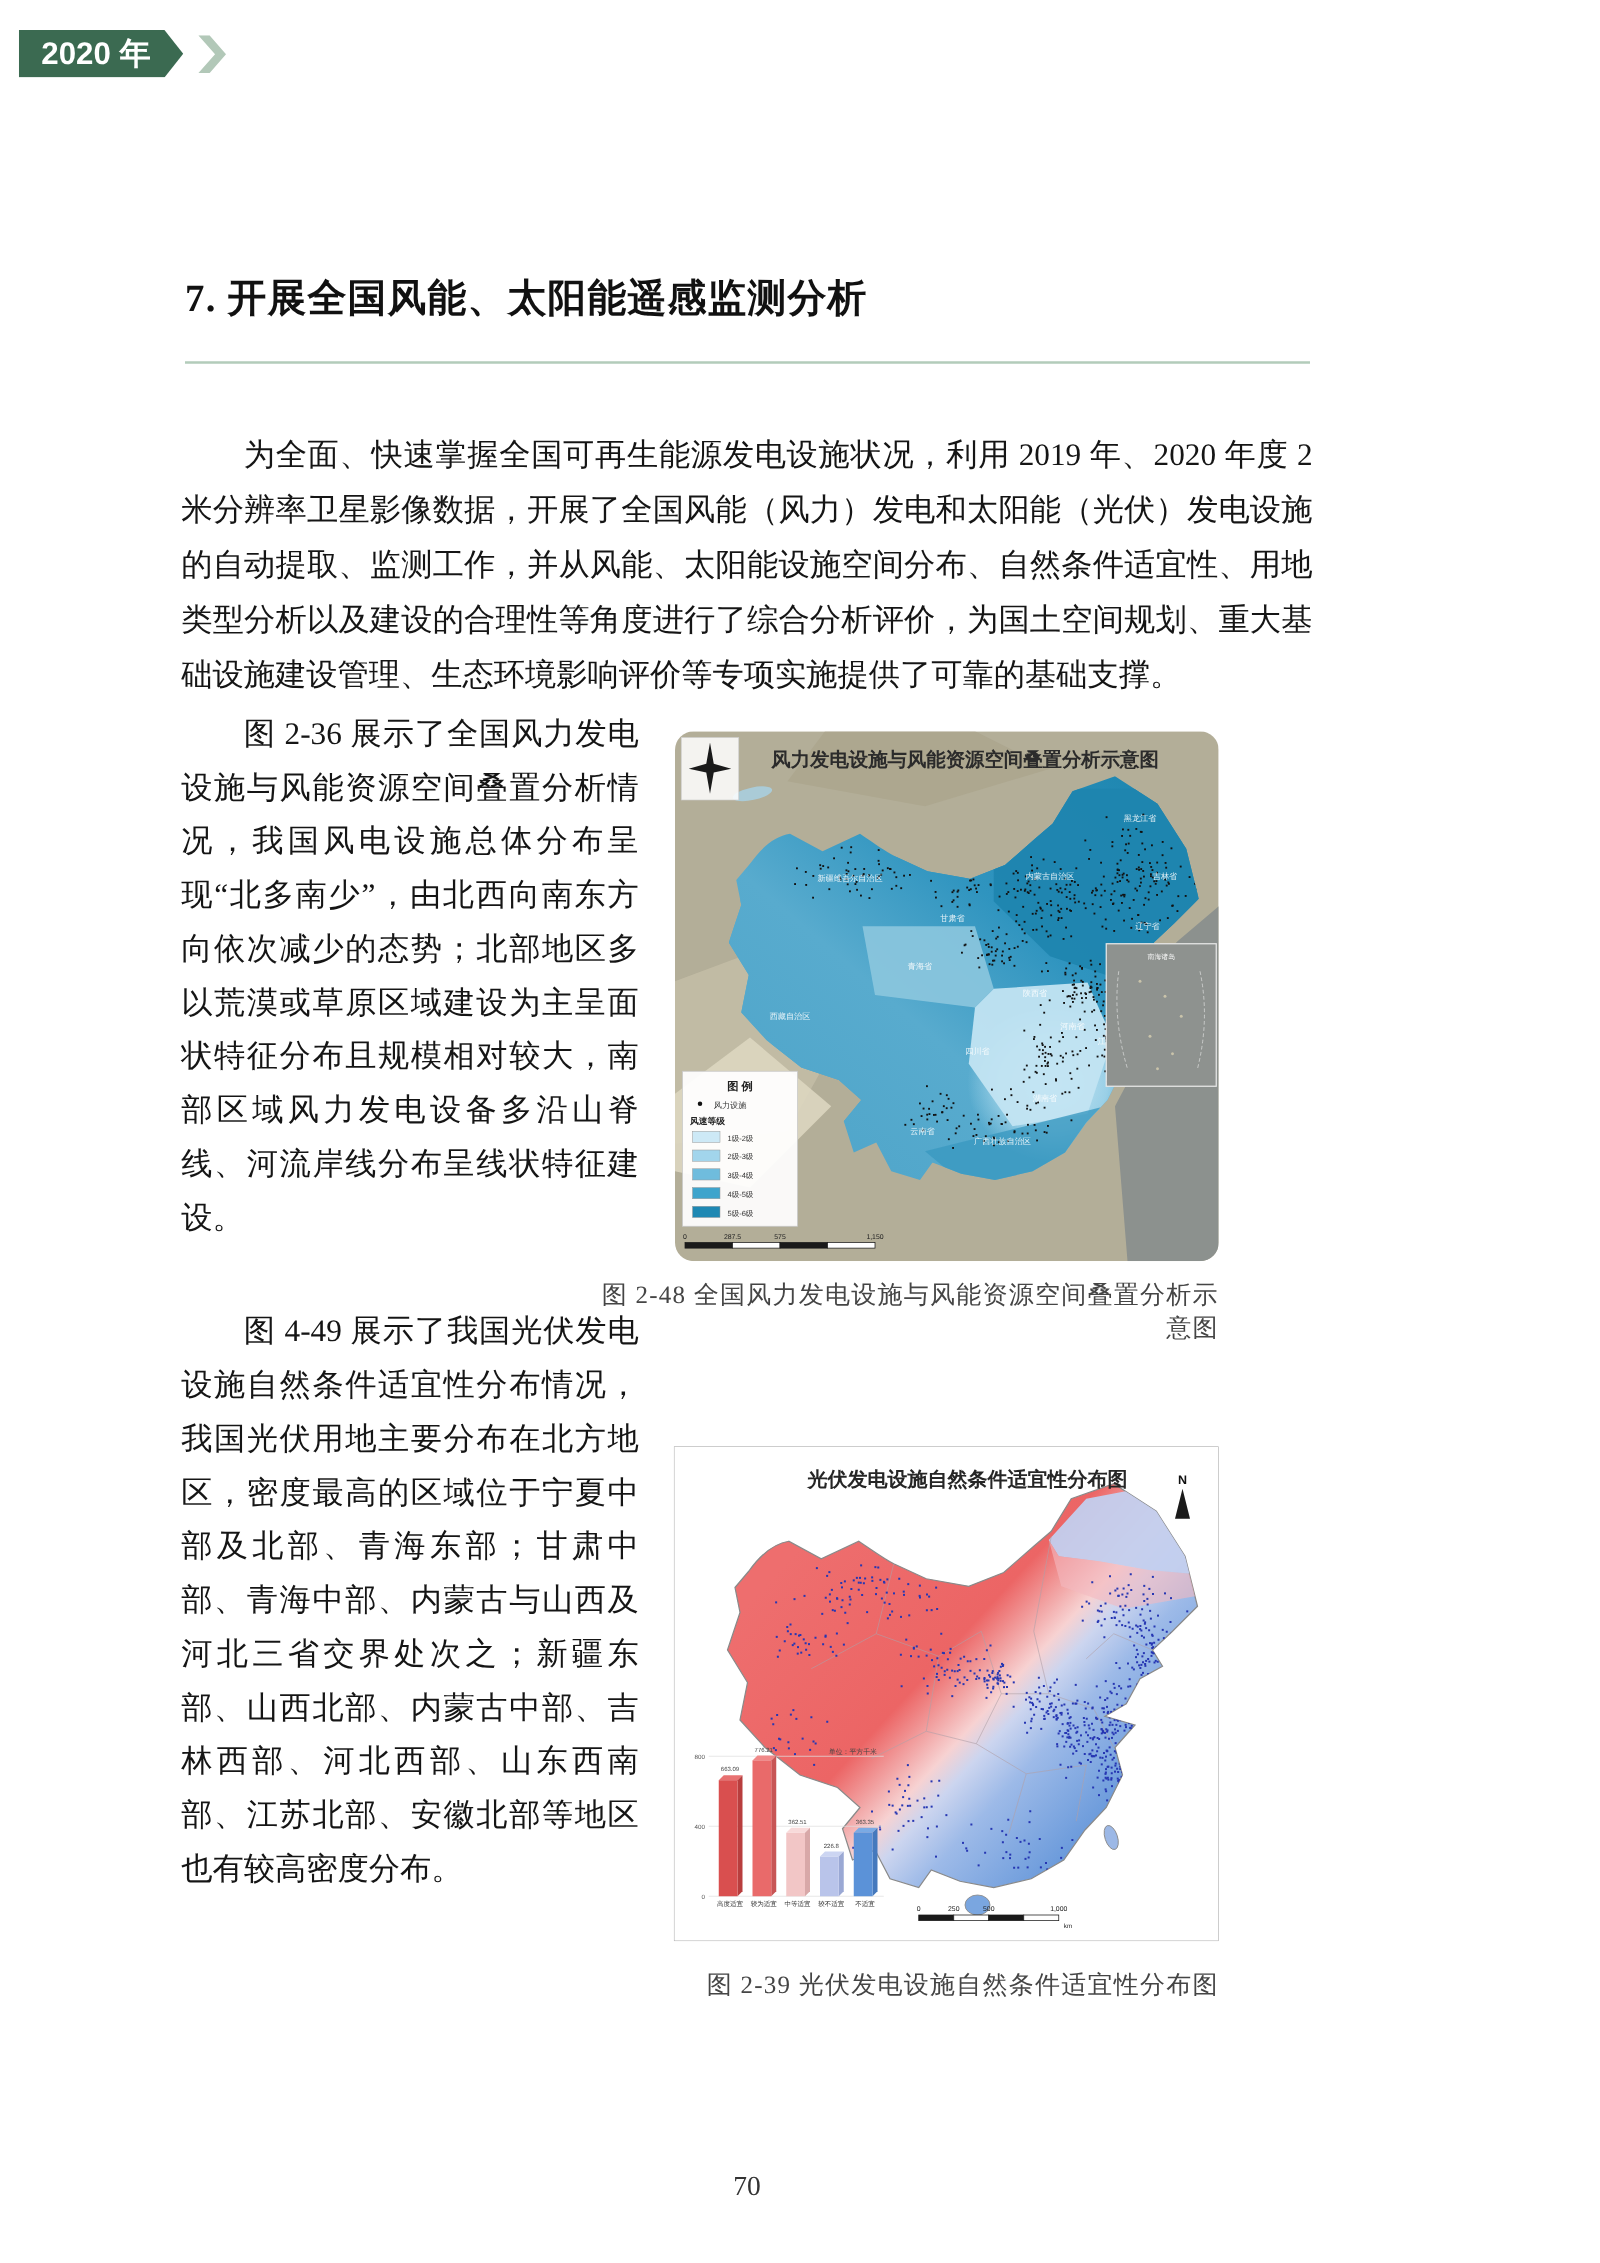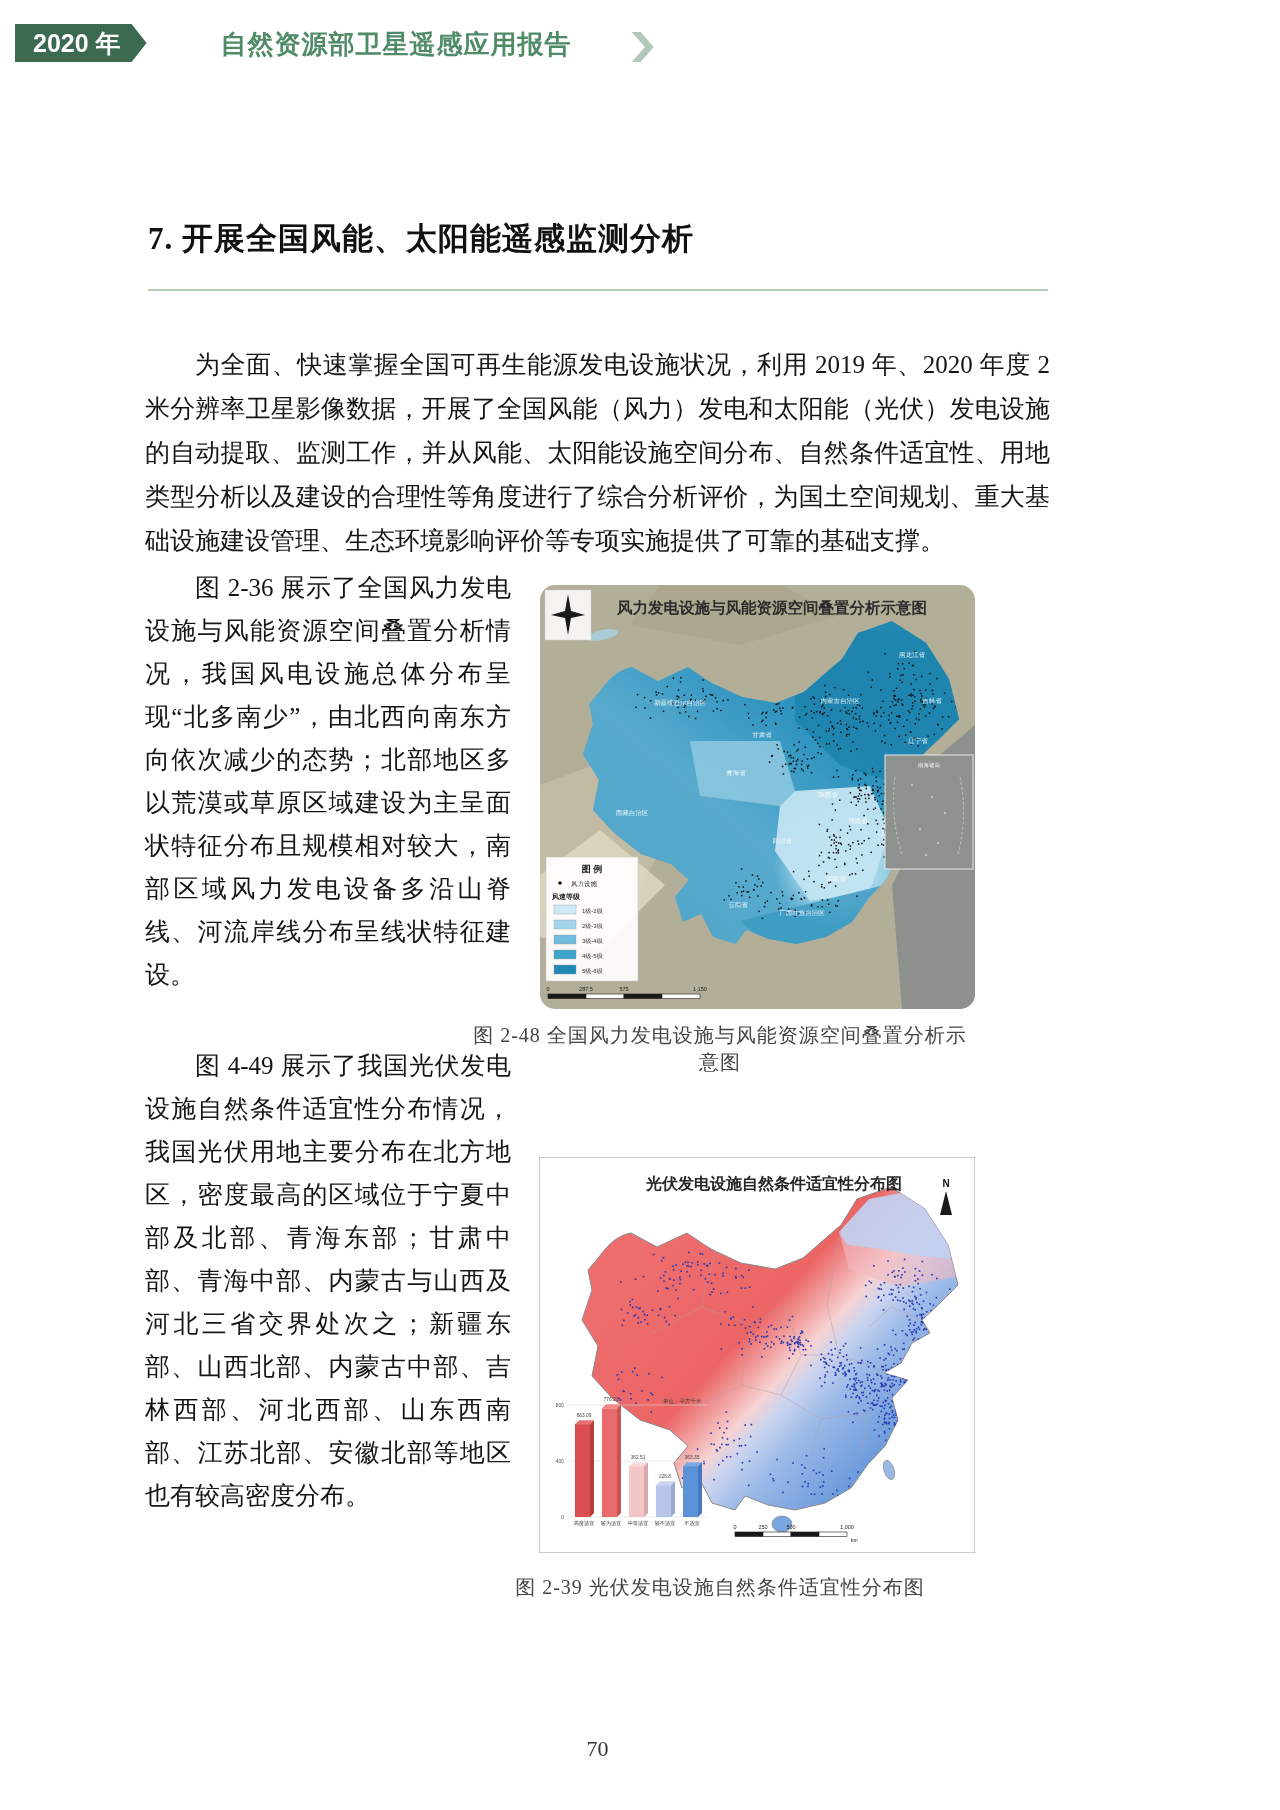--- a/index.html
+++ b/index.html
@@ -1,48 +1,47 @@
 <!DOCTYPE html>
 <html><head>
 <meta charset="utf-8">
 <style>
   html,body{margin:0;padding:0;}
   body{width:1280px;height:1810px;background:#ffffff;position:relative;
        font-family:"Liberation Serif","DejaVu Serif",serif;color:#1a1a1a;}
   .abs{position:absolute;}
   
-  .hdr{left:15px;top:24px;display:flex;align-items:flex-end;font-family:"Liberation Sans","DejaVu Sans",sans-serif;gap:48px;}
+  .hdr{left:15px;top:24px;display:flex;align-items:flex-start;font-family:"Liberation Sans","DejaVu Sans",sans-serif;}
   .hdr-badge{background:#3b6a51;color:#fff;font-weight:bold;font-size:25px;line-height:38px;
              padding:0 26px 0 18px;clip-path:polygon(0 0,calc(100% - 15px) 0,100% 50%,calc(100% - 15px) 100%,0 100%);}
   .hdr-title{color:#4f8b66;font-weight:bold;font-size:26px;margin-left:26px;letter-spacing:1px;}
   .hdr-chев{color:#b2c8b8;font-size:30px;font-weight:bold;margin-left:10px;transform:scaleX(1.35);}
   
   .sec-head{left:148px;top:218px;font-size:31px;font-weight:bold;letter-spacing:1px;color:#111;text-align:center;}
   .sec-rule{left:148px;top:289px;width:900px;height:2px;background:#b3ccba;}
   .para{font-size:25px;line-height:44px;text-align:justify;text-indent:50px;color:#151515;}
   .intro{left:145px;top:300px;width:905px;margin-top:43px;}
   .sidecol{width:366px;line-height:43px;}
   .p48{left:145px;top:566px;}
   .p49{left:145px;top:1044px;}
   .figure{overflow:hidden;}
   .fig1{left:540px;top:585px;width:435px;height:424px;border-radius:15px;}
   .fig2{left:539px;top:1157px;width:436px;height:396px;}
-  .caption{width:510px;left:465px;text-align:center;font-size:20px;color:#454545;letter-spacing:1px;}
+  .caption{width:510px;left:465px;text-align:right;font-size:20px;color:#454545;letter-spacing:1px;}
   .cap1{top:1022px;}
   .cap2{top:1574px;}
   .pageno{left:145px;top:1736px;width:905px;text-align:center;font-size:22px;color:#333;}
   svg{display:block;}
   svg text{font-family:"Liberation Sans","DejaVu Sans",sans-serif;}
 </style>
 </head>
 <body>
 
 <div class="abs hdr">
   <div class="hdr-badge">2020 年</div>
-  <div class="hdr-title">自然资源部卫星遥感应用报告</div>
   <div class="hdr-chев">❯</div>
 </div>
 
 <div class="abs sec-head">7. 开展全国风能、太阳能遥感监测分析</div>
 <div class="abs sec-rule"></div>
 
 <div class="abs para intro">为全面、快速掌握全国可再生能源发电设施状况，利用 2019 年、2020 年度 2 米分辨率卫星影像数据，开展了全国风能（风力）发电和太阳能（光伏）发电设施的自动提取、监测工作，并从风能、太阳能设施空间分布、自然条件适宜性、用地类型分析以及建设的合理性等角度进行了综合分析评价，为国土空间规划、重大基础设施建设管理、生态环境影响评价等专项实施提供了可靠的基础支撑。</div>
 
 <div class="abs para sidecol p48">图 2-36 展示了全国风力发电设施与风能资源空间叠置分析情况，我国风电设施总体分布呈现“北多南少”，由北西向南东方向依次减少的态势；北部地区多以荒漠或草原区域建设为主呈面状特征分布且规模相对较大，南部区域风力发电设备多沿山脊线、河流岸线分布呈线状特征建设。</div>
 <div class="abs para sidecol p49">图 4-49 展示了我国光伏发电设施自然条件适宜性分布情况，我国光伏用地主要分布在北方地区，密度最高的区域位于宁夏中部及北部、青海东部；甘肃中部、青海中部、内蒙古与山西及河北三省交界处次之；新疆东部、山西北部、内蒙古中部、吉林西部、河北西部、山东西南部、江苏北部、安徽北部等地区也有较高密度分布。</div>

